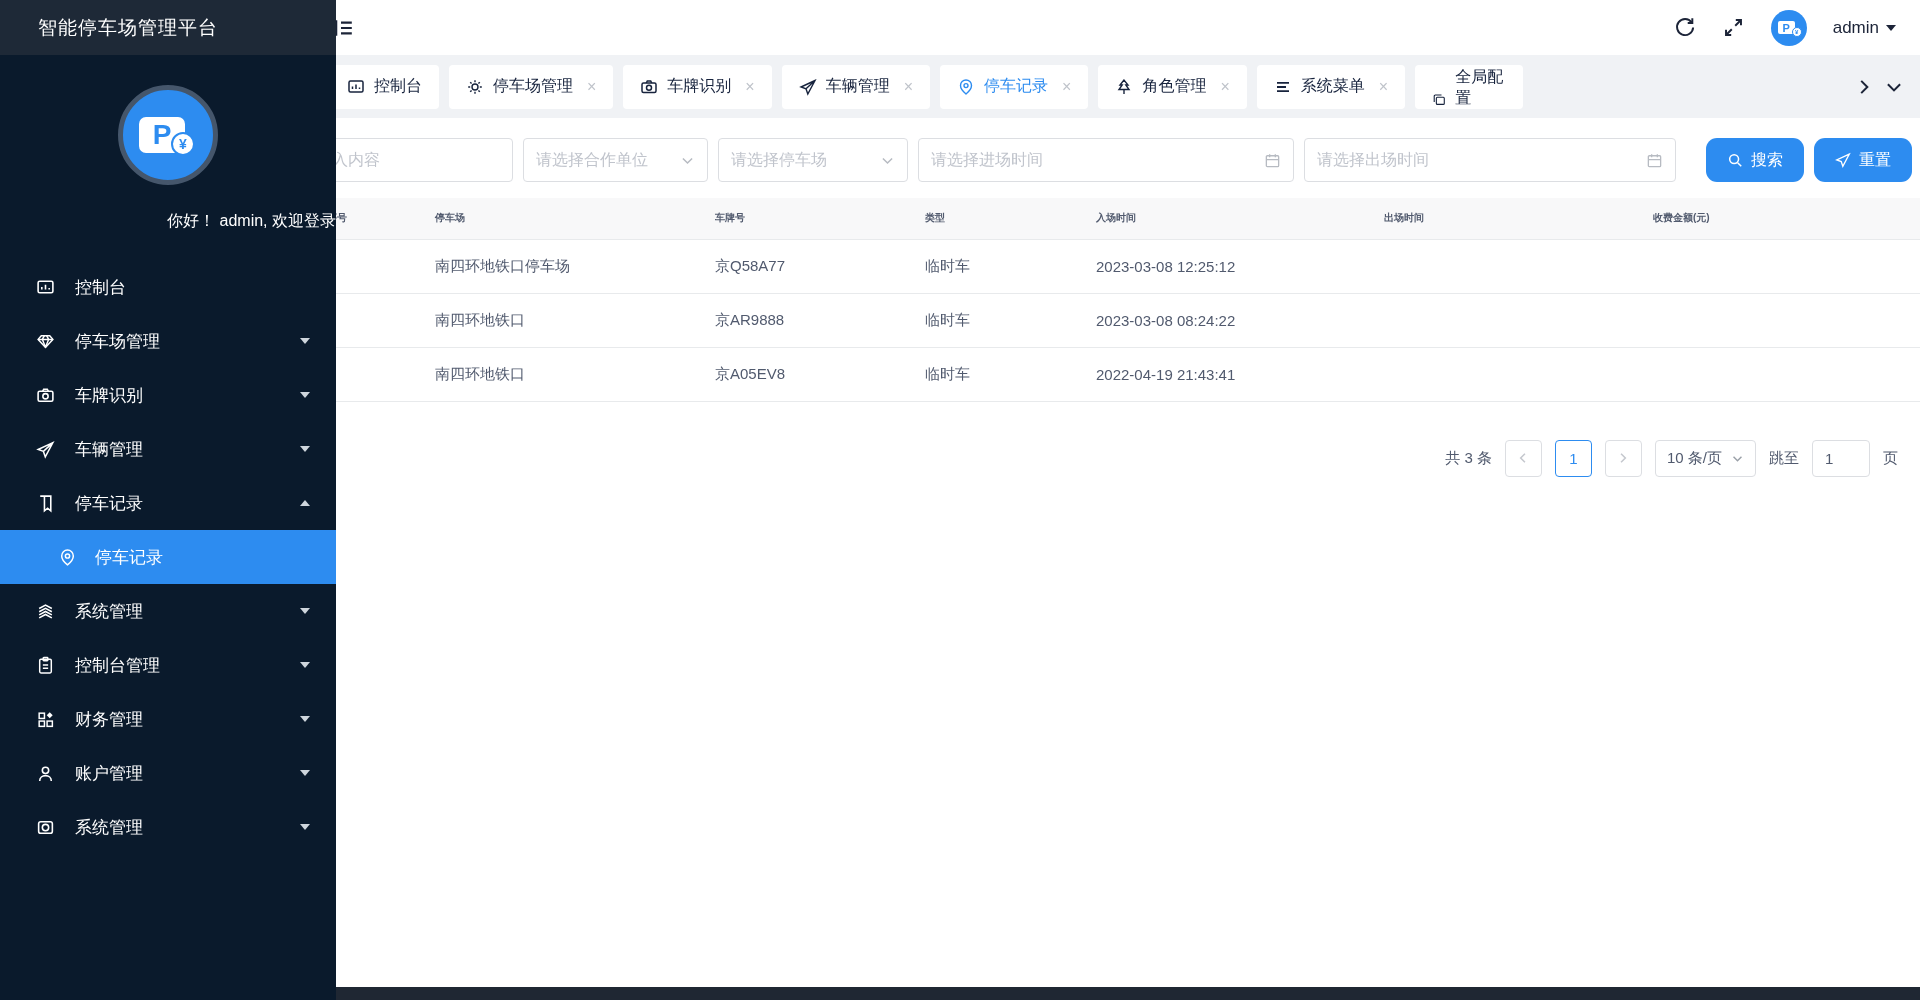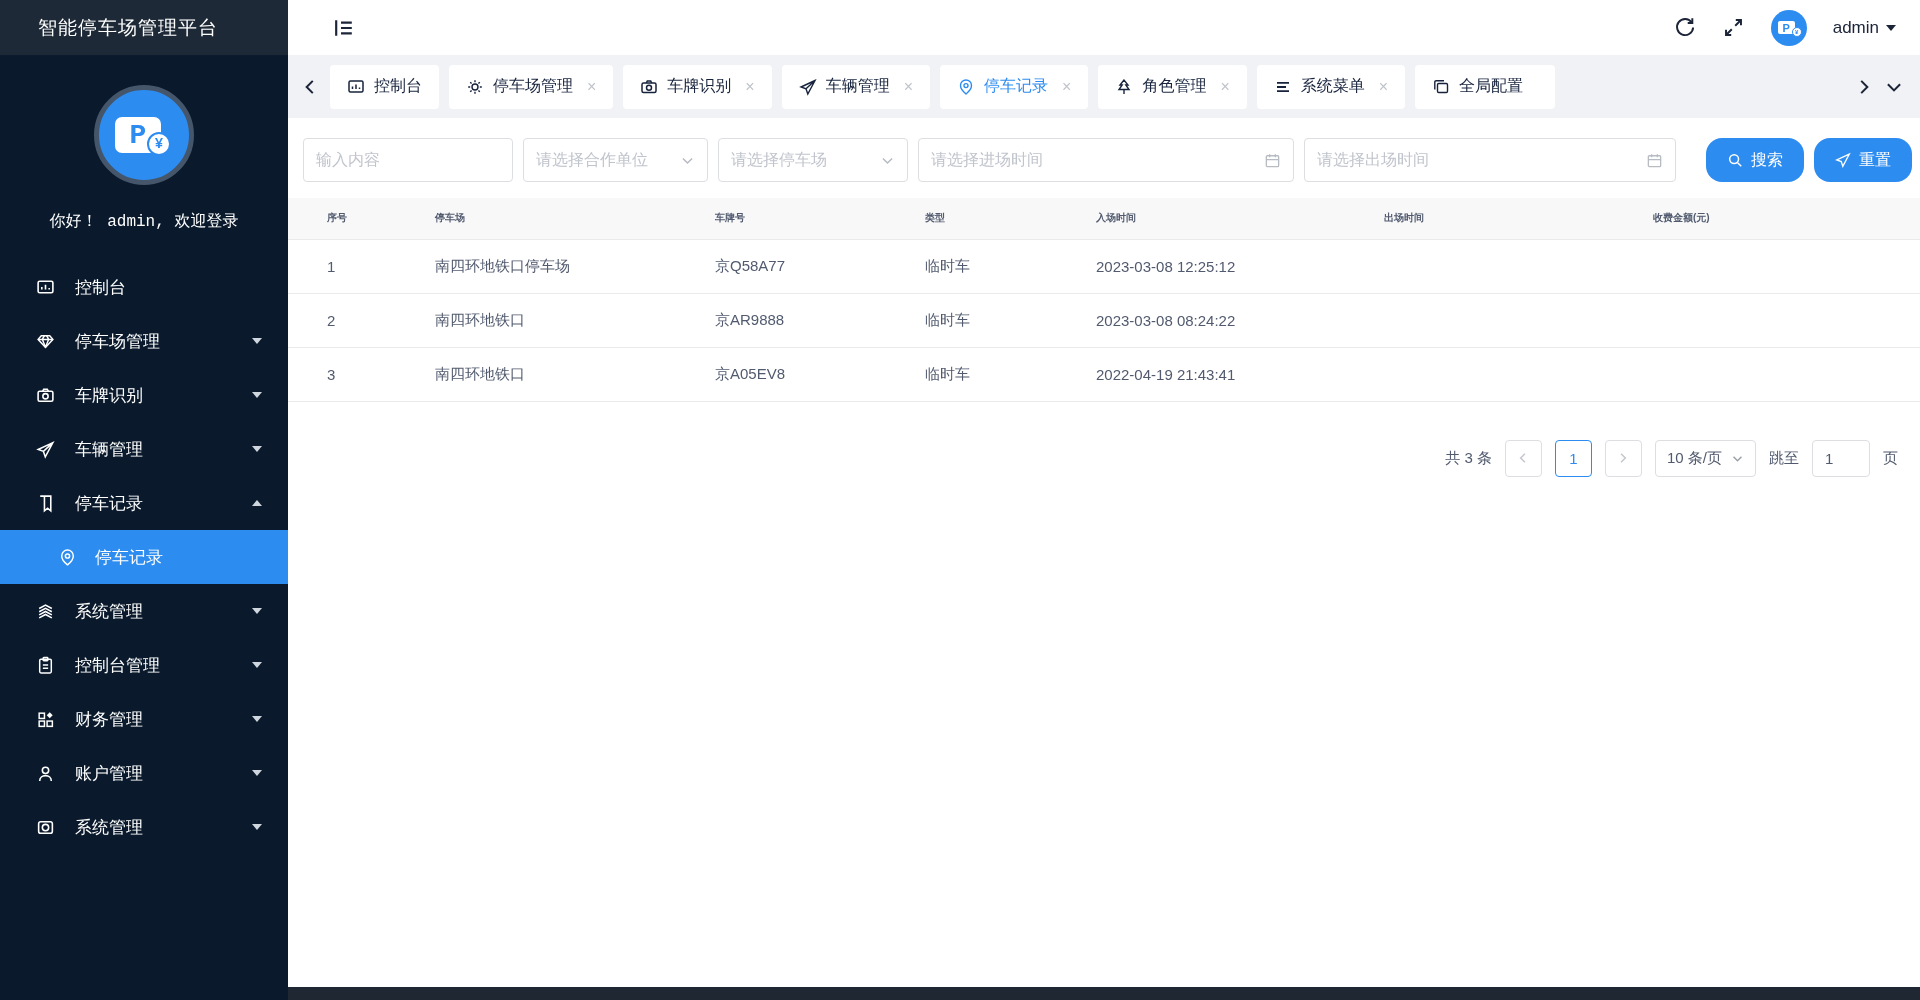--- a/index.html
+++ b/index.html
@@ -1,33 +1,33 @@
 <!DOCTYPE html>
 <html><head>
 <meta charset="utf-8">
 <style>
   * { box-sizing: border-box; margin: 0; padding: 0; }
   html,body { width:1920px; height:1000px; overflow:hidden;
     font-family:"Liberation Sans","DejaVu Sans",sans-serif; background:#fff; }
 
   
-  .sidebar { position:fixed; left:0; top:0; width:288px; height:1000px;
-    background:#0a1a2c; z-index:5;font-family:Liberation Mono, monospace; }
+  .sidebar { position:fixed; left:0; top:0; width:336px; height:1000px;
+    background:#0a1a2c; z-index:5; }
   .sidebar-title { height:55px; background:#1e2937; color:#fff; font-size:19px;
     display:flex; align-items:center; padding-left:38px; letter-spacing:1px; }
   .logo-wrap { display:flex; justify-content:center; margin-top:30px; }
   .logo-ring { width:100px; height:100px; border-radius:50%; background:#2d8cf0;
     border:5px solid #45566b; position:relative; display:flex; align-items:center; justify-content:center; }
   .logo-card { width:46px; height:36px; background:#fff; border-radius:7px;
     display:flex; align-items:center; justify-content:center;
     color:#2d8cf0; font-weight:bold; font-size:28px; margin-right:12px; }
   .logo-yen { position:absolute; right:18px; bottom:24px; width:24px; height:24px;
     border-radius:50%; background:#fff; border:2px solid #2d8cf0; color:#2d8cf0;
     font-size:14px; font-weight:bold; display:flex; align-items:center; justify-content:center; }
-  .greeting { margin-top:26px; text-align:center; color:#fff; font-size:16px; }
+  .greeting { margin-top:26px; text-align:right; color:#fff; font-size:16px; }
 
   .menu { margin-top:28px; }
   .menu-item { height:54px; display:flex; align-items:center;
     padding:0 26px 0 36px; color:#fff; font-size:17px; cursor:pointer; }
   .mi-icon { width:22px; margin-right:17px; display:flex; align-items:center; }
   .mi-icon svg { stroke:#fff; }
   .mi-arrow { margin-left:auto; width:0; height:0;
     border-left:5px solid transparent; border-right:5px solid transparent; }
   .mi-arrow.down { border-top:6px solid #cfd6dd; }
   .mi-arrow.up { border-bottom:6px solid #cfd6dd; }
@@ -56,37 +56,37 @@
   .tabbar { height:63px; display:flex; align-items:center; gap:10px;
     padding:0 16px 0 12px; flex:0 0 auto; }
   .tab-nav { display:flex; align-items:center; cursor:pointer; }
   .tab-strip { display:flex; gap:10px; flex:1; overflow:hidden; align-items:center; }
   .tab { background:#fff; height:44px; border-radius:4px; display:flex; align-items:center;
     gap:9px; padding:0 17px; font-size:16px; color:#17233d; cursor:pointer; flex:0 0 auto; }
   .tab svg { stroke:#17233d; }
   .tab.active { color:#2d8cf0; }
   .tab.active svg { stroke:#2d8cf0; }
   .tab .close { color:#bfc3ca; font-size:16px; margin-left:5px; line-height:1; }
-  .tab.truncated { width:140px; overflow:hidden; }
+  .tab.truncated { width:108px; overflow:hidden;align-items:flex-end; }
 
   
   .content { background:#fff; flex:1 1 auto; }
   .filters { display:flex; align-items:center; gap:10px; padding:20px 8px 0 8px;margin-left:7px; }
   .f-box { height:44px; border:1px solid #dcdee2; border-radius:4px; background:#fff;
     display:flex; align-items:center; padding:0 12px; color:#c0c4cc; font-size:16px; }
   .f-box svg { stroke:#b7bbc2; }
   input.f-box::placeholder { color:#c0c4cc; }
   input.f-box { outline:none; color:#515a6e; }
   .w-text { width:210px; }
   .w-sel1 { width:185px; }
   .w-sel2 { width:190px; }
   .w-date1 { width:376px; }
   .w-date2 { width:372px; }
   .f-box .ph { flex:1; }
-  .btn { height:44px; border:none; border-radius:16px; background:#2d8cf0; color:#fff;
+  .btn { height:44px; border:none; border-radius:11px; background:#2d8cf0; color:#fff;
     font-size:16px; display:flex; align-items:center; gap:8px; padding:0 21px;
     cursor:pointer; font-family:inherit; }
   .btn svg { stroke:#fff; }
   .btn-search { margin-left:auto; }
 
   .table-wrap { margin-top:16px; }
   table { width:100%; border-collapse:collapse; table-layout:fixed; }
   th { background:#f8f8f9; height:41px; text-align:left; padding-left:39px;
     color:#515a6e; font-size:10px; font-weight:bold; border-bottom:1px solid #e8eaec; }
   td { height:54px; padding-left:39px; color:#515a6e; font-size:15px;

